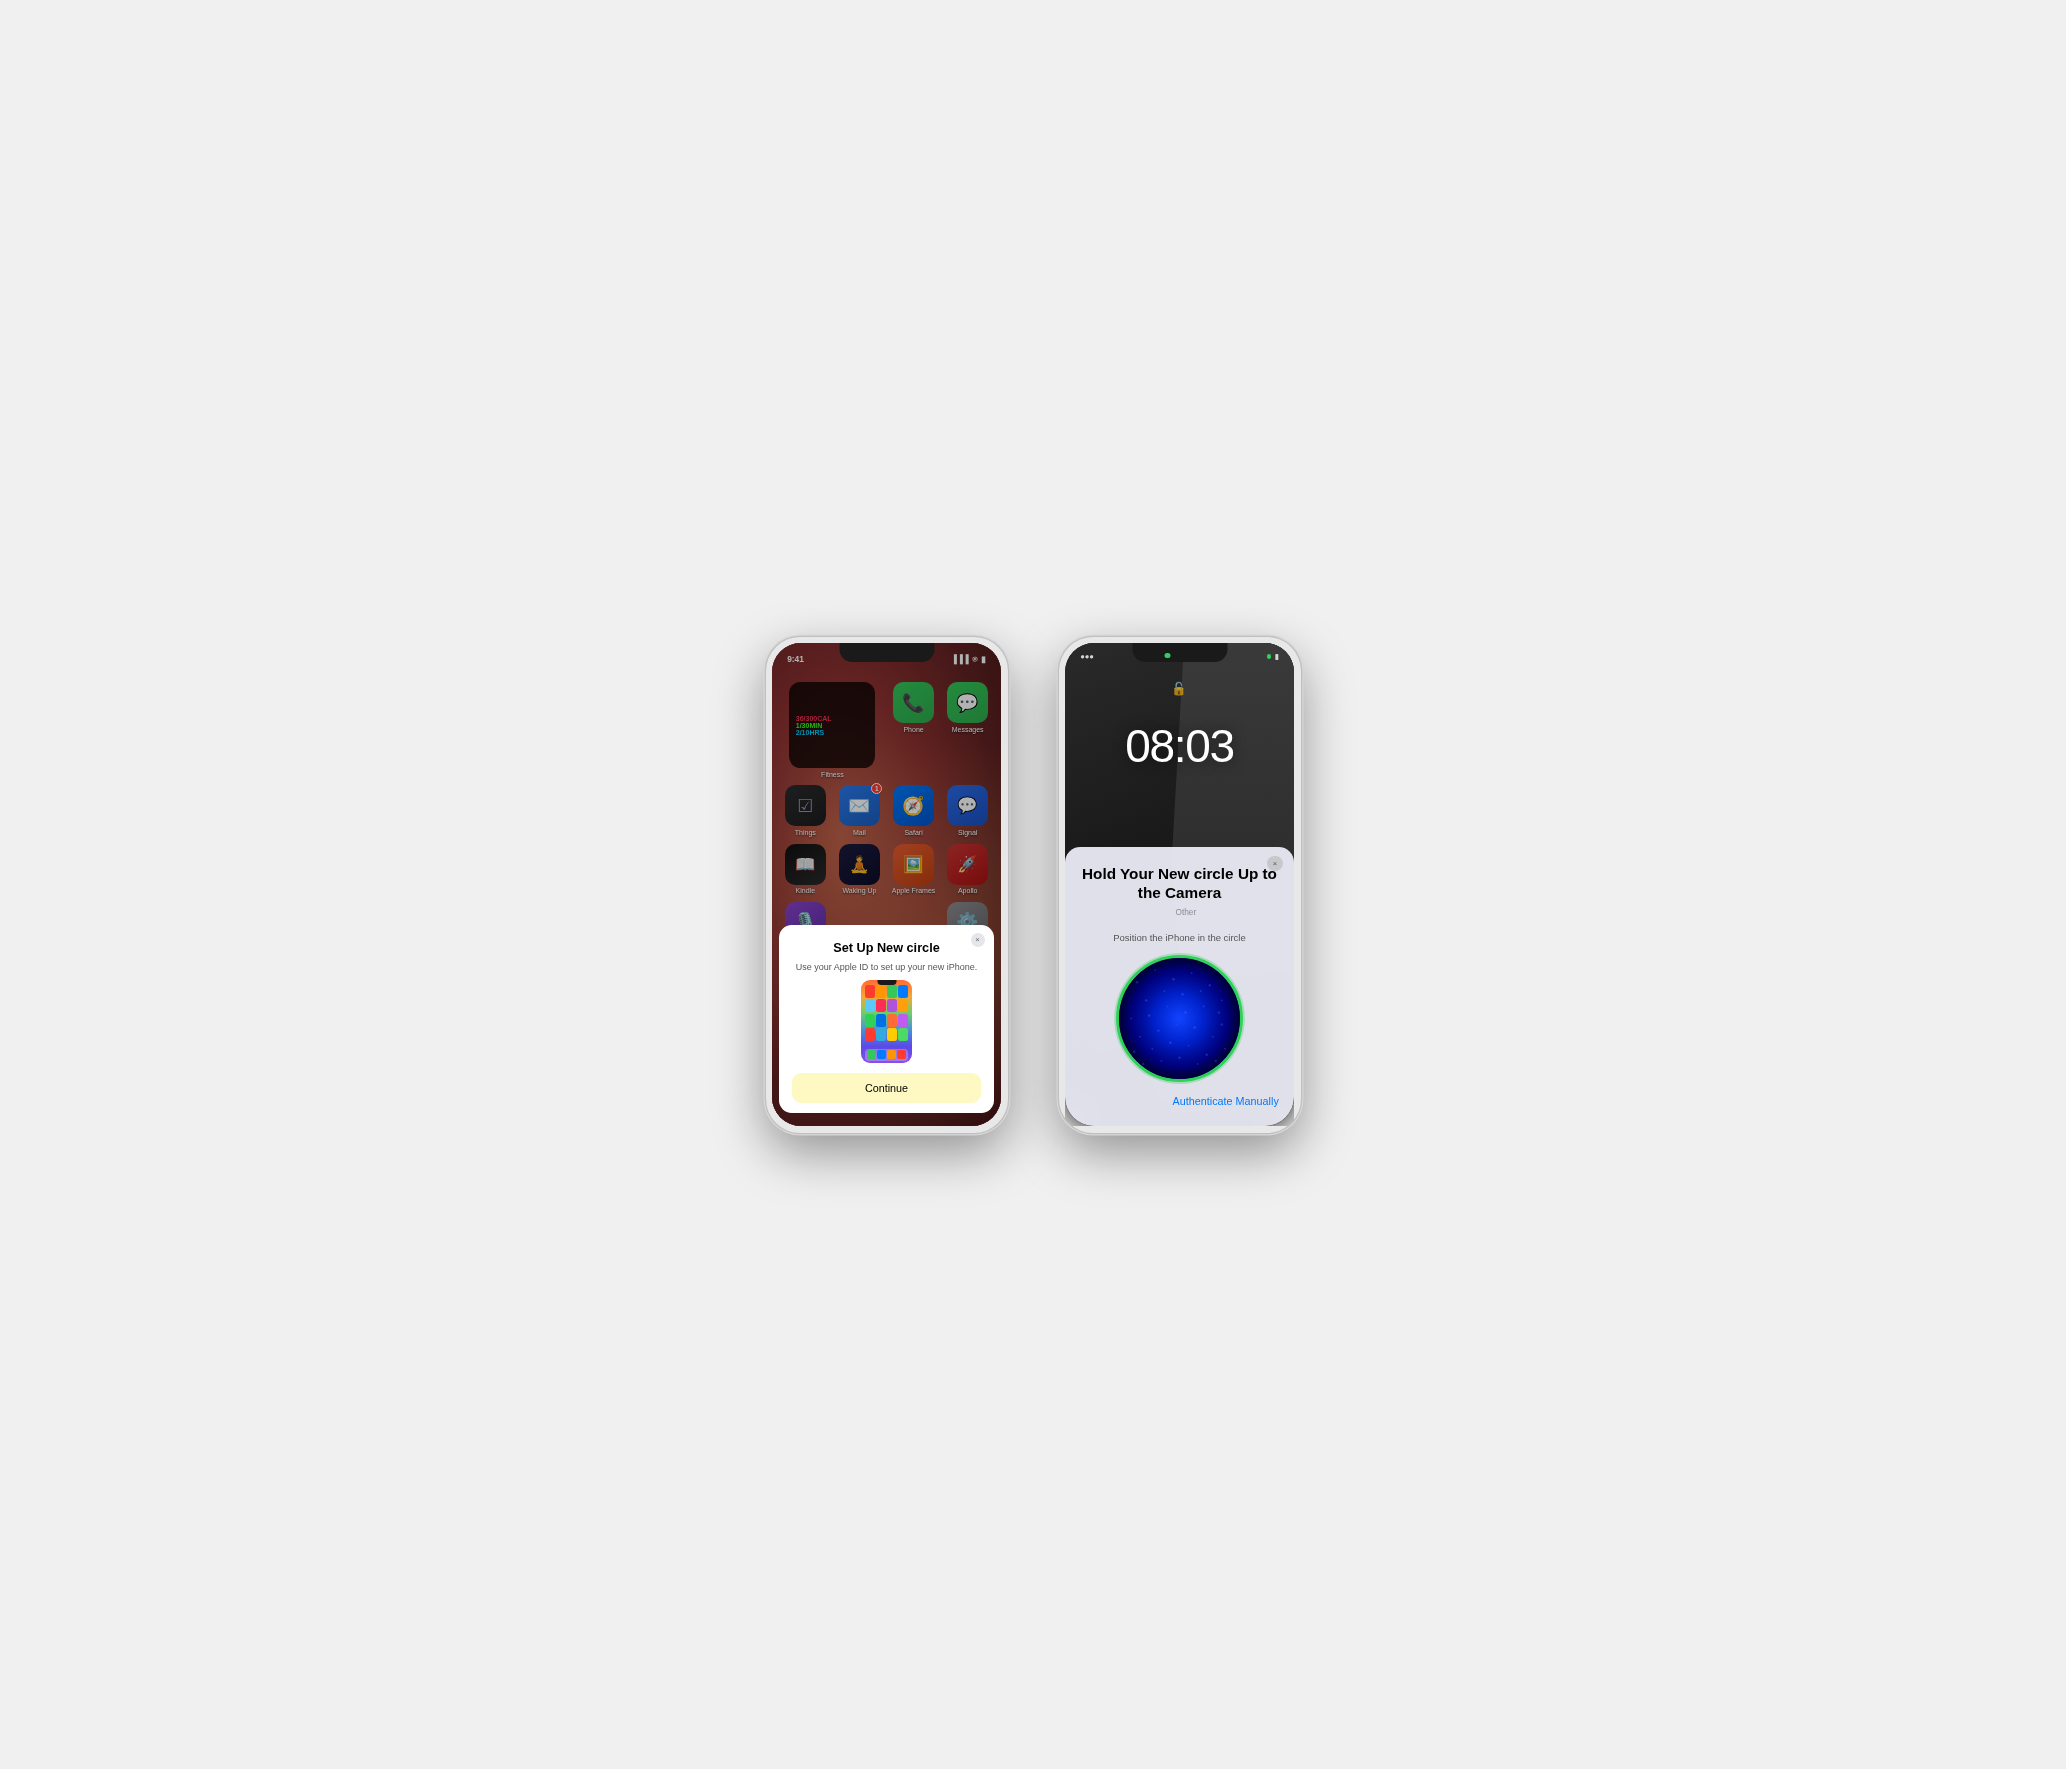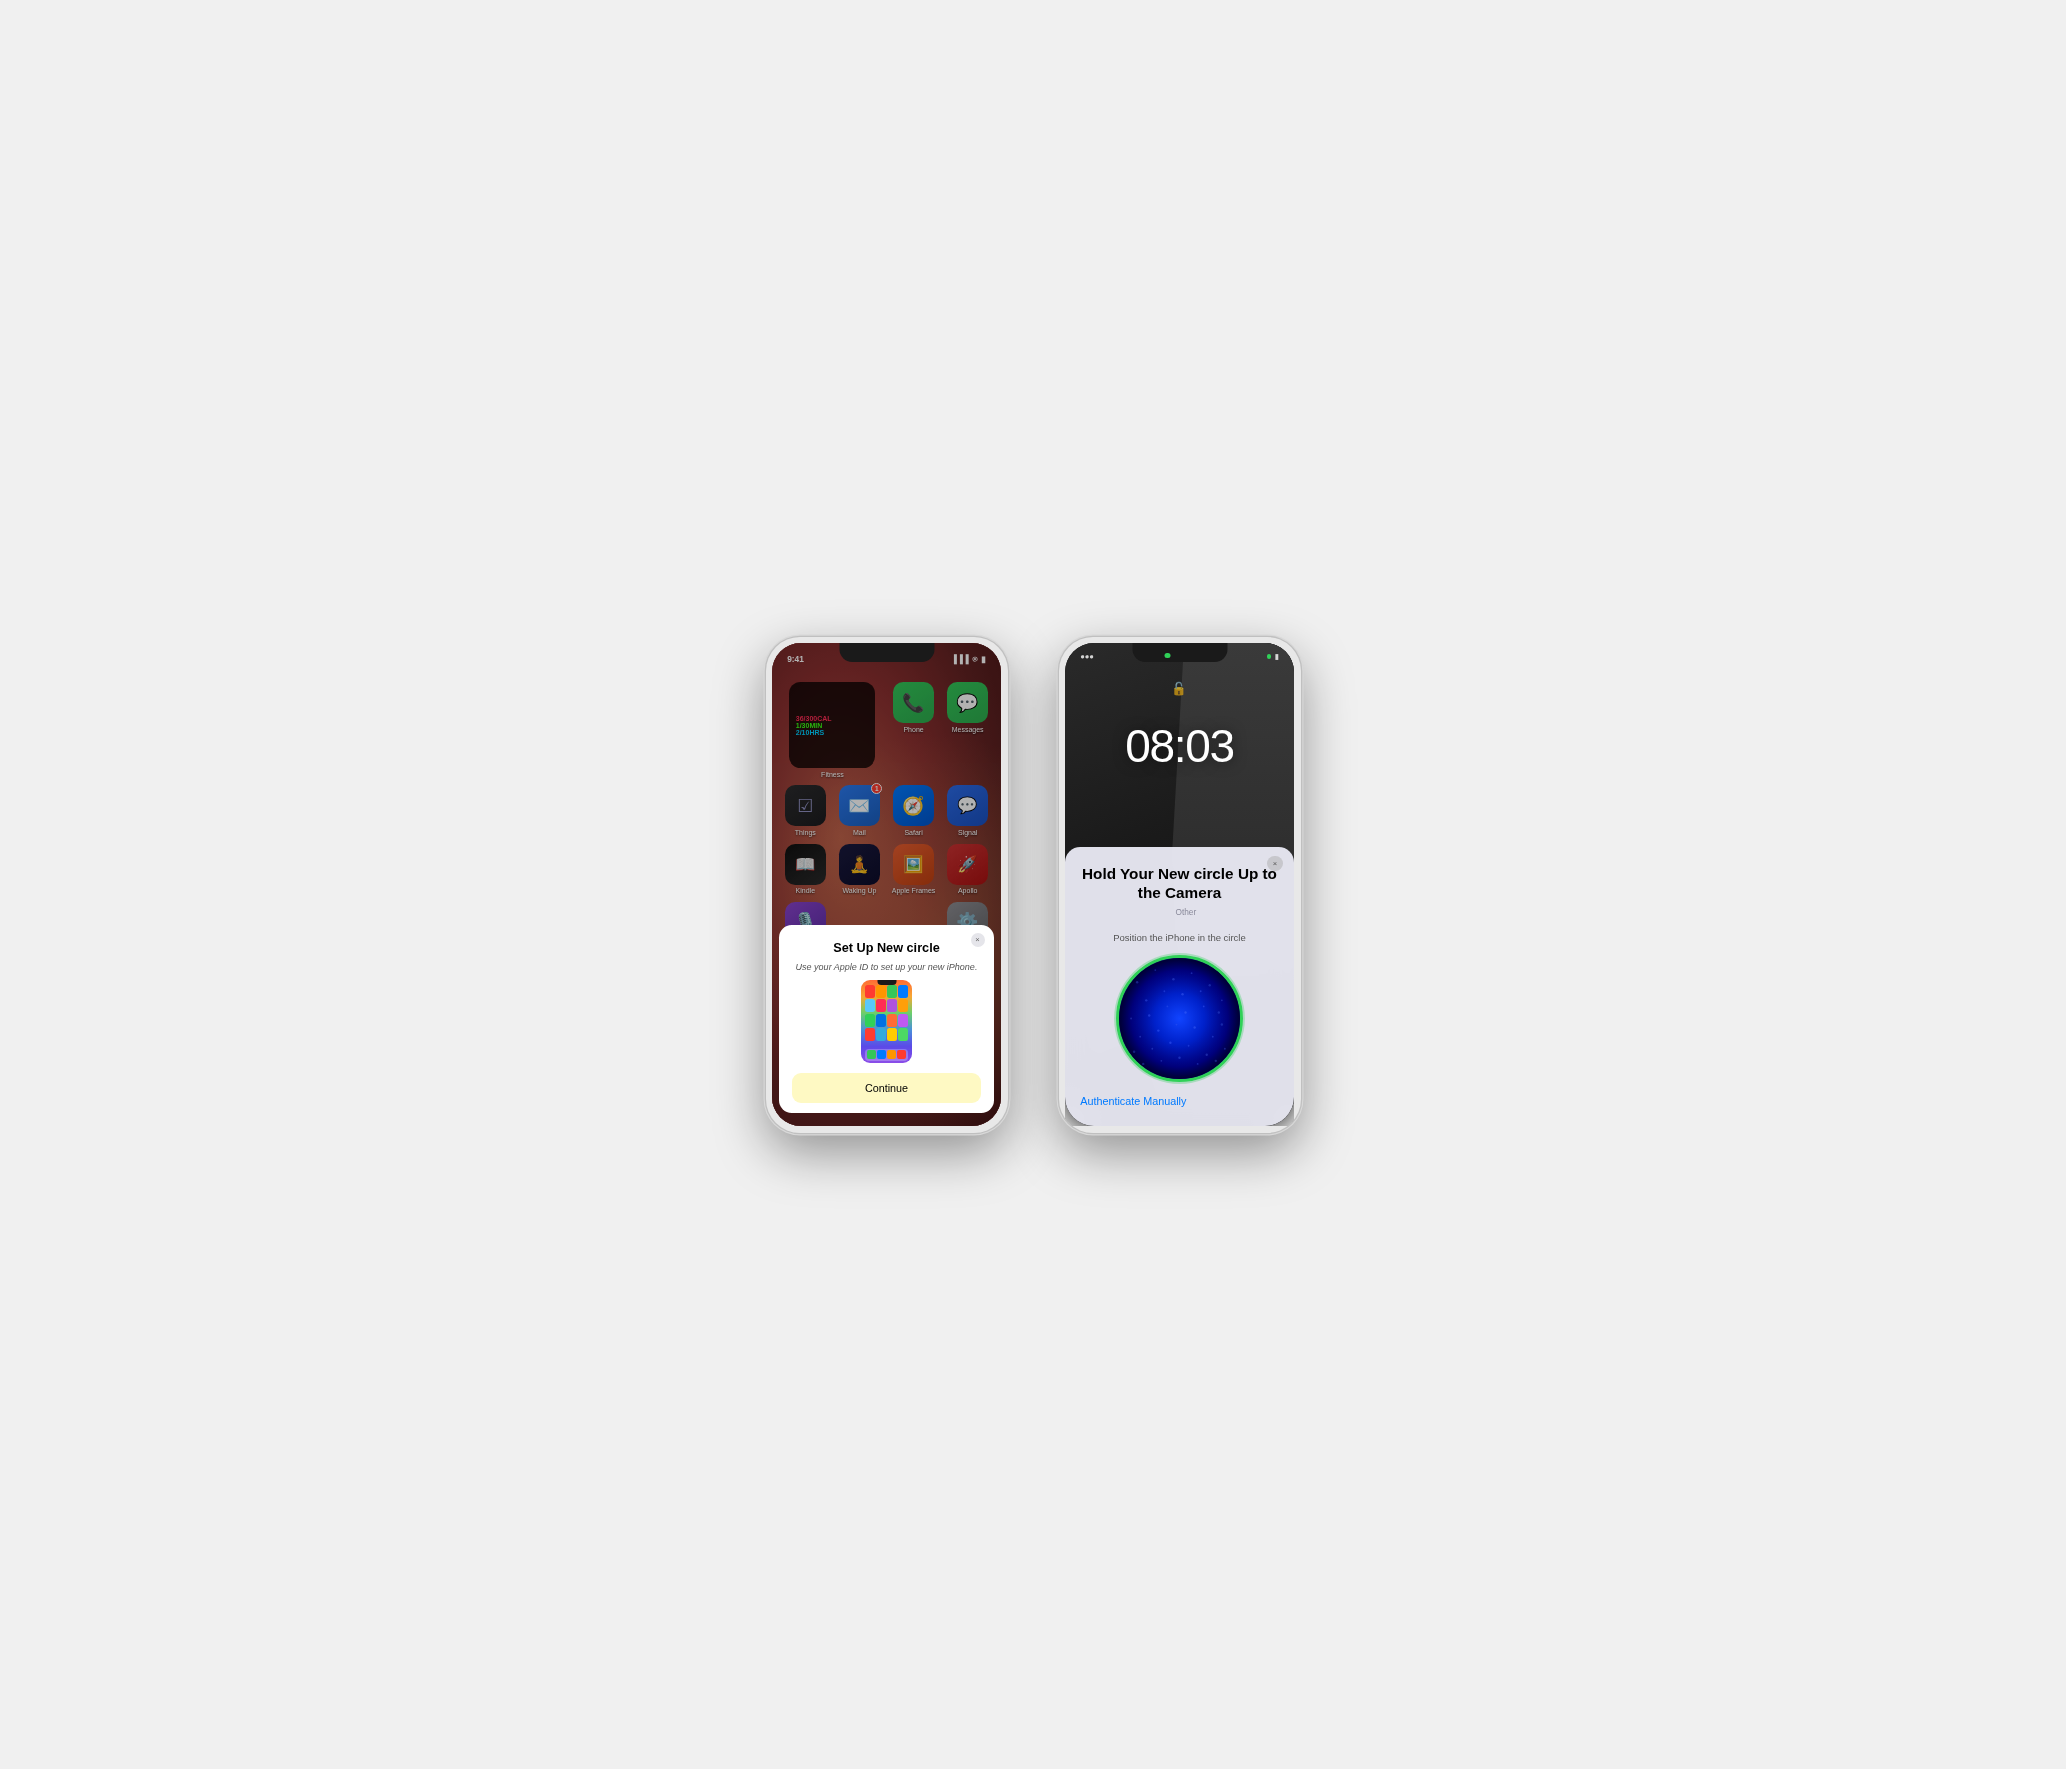--- a/index.html
+++ b/index.html
@@ -222,21 +222,20 @@
       font-weight: 700;
       text-align: center;
       color: #000;
     }
 
     .modal-desc {
       font-size: 9px;
       color: #555;
       text-align: right;
       line-height: 1.4;
-      font-style: italic;
     }
 
     .iphone-illustration {
       width: 51px;
       height: 83px;
       background: linear-gradient(180deg, #ff6b35, #f7a733, #6bcf6b, #4a90d9, #5b4ae8, #8b4de8);
       border-radius: 9px;
       display: grid;
       grid-template-columns: repeat(4, 1fr);
       grid-template-rows: repeat(5, 1fr);
@@ -377,21 +376,21 @@
     }
 
     .camera-circle::after {
       content: '';
       position: absolute;
       inset: 0;
       background-image: radial-gradient(circle, transparent 30%, rgba(0,0,50,0.4) 100%);
     }
 
     .authenticate-btn {
-      text-align: left;
+      text-align: right;
       color: #007aff;
       font-size: 10.8px;
       font-weight: 400;
       cursor: pointer;
     }
 
     .lock-modal-close {
       position: absolute;
       top: 9px;
       right: 11.4px;

